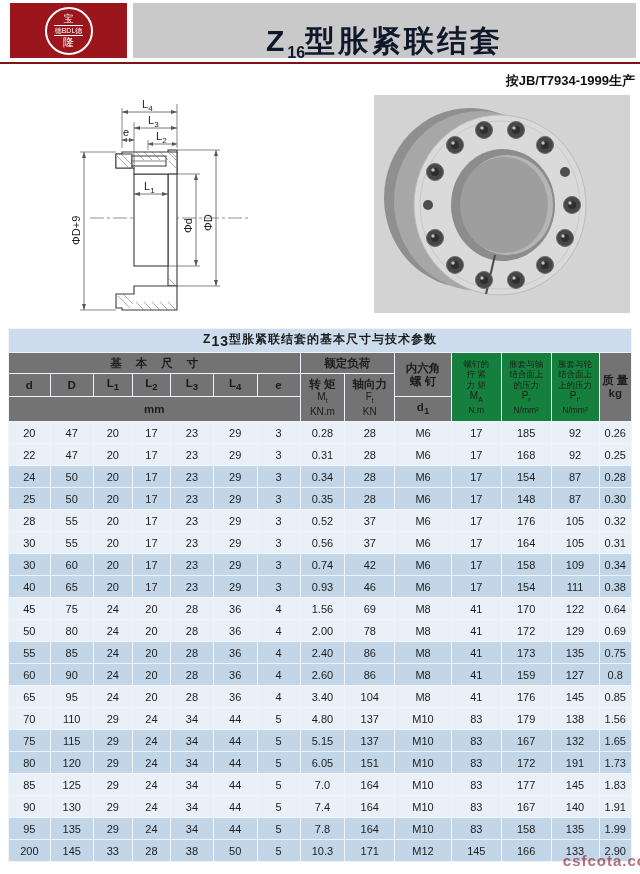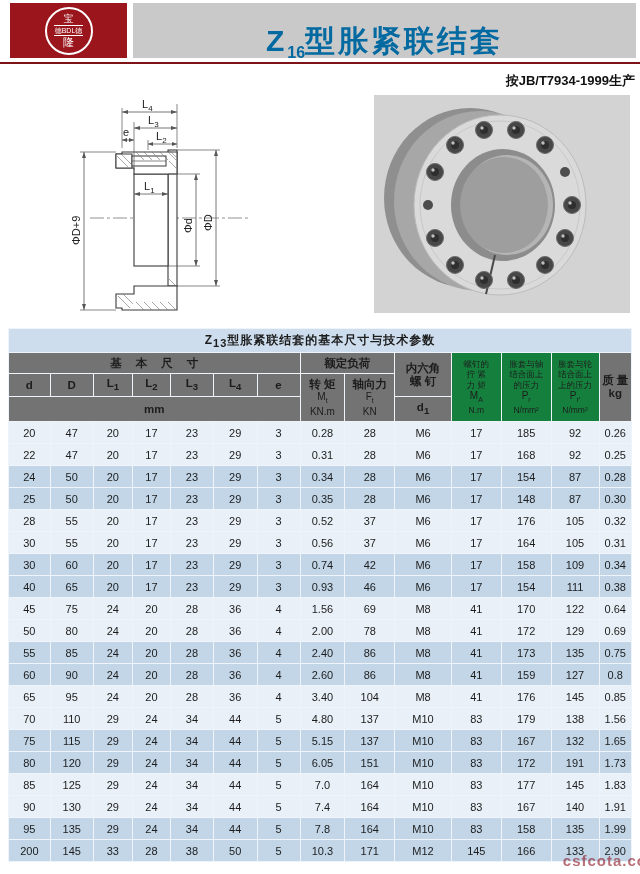--- a/index.html
+++ b/index.html
@@ -11,37 +11,37 @@
   .emblem{position:absolute;left:50%;top:50%;transform:translate(-50%,-50%);
           width:44px;height:44px;border:2px solid #fff;border-radius:50%;
           display:flex;flex-direction:column;align-items:center;justify-content:center;
           color:#fff;line-height:1;}
   .emblem .e-top{font-size:10px;}
   .emblem .e-mid{font-size:7px;border-top:1px solid #fff;border-bottom:1px solid #fff;
                  padding:1px 1px;margin:1px 0;white-space:nowrap;}
   .emblem .e-bot{font-size:11px;}
   .title-bar{position:absolute;left:133px;top:3px;width:503px;height:55px;background:#c9c9c9;
              display:flex;align-items:center;justify-content:center;}
-  .main-title{color:#0369a1;font-size:30px;font-weight:bold;letter-spacing:3px;margin-top:21px;}
+  .main-title{color:#0f172a;font-size:30px;font-weight:bold;letter-spacing:3px;margin-top:21px;}
   .main-title sub{font-size:16px;letter-spacing:0;}
   .red-rule{position:absolute;left:0;top:62px;width:640px;height:2px;background:#7d1317;}
   .std-note{position:absolute;right:5px;top:72px;font-size:13px;color:#111;font-weight:bold;text-align:center;}
 
   
   .drawing{position:absolute;left:18px;top:90px;}
   .photo{position:absolute;left:374px;top:95px;}
   .dim-label{font-size:11px;fill:#222;}
 
   
   .spec-table{position:absolute;left:8px;top:328px;width:624px;border-collapse:collapse;
               table-layout:fixed;background:#cddded;}
   .spec-table th,.spec-table td{border:1px solid #eef4f9;text-align:center;vertical-align:middle;
               padding:0;color:#1c1c1c;overflow:hidden;}
   .t-title{height:23px;font-size:12px;font-weight:bold;background:#cddded;letter-spacing:1px;}
-  .t-title sub{font-size:11px;}
+  .t-title sub{font-size:14px;}
   .h-mid{font-size:11.5px;font-weight:bold;background:#737373;line-height:13px;}
   .h-basic{letter-spacing:14px;text-indent:14px;}
   .h-small{font-size:8.5px;font-weight:normal;background:#15803d;line-height:10.5px;}
   .h-sym{font-size:10px;font-weight:normal;line-height:11px;}
   .h-sym sub,.h-small sub{font-size:7px;}
   .row-h1{height:21px;}
   .row-h2{height:23px;}
   .row-h3{height:25px;}
   .spec-table tbody td{height:21px;font-size:11px;}
   .row-light td{background:#e9f0f7;}

